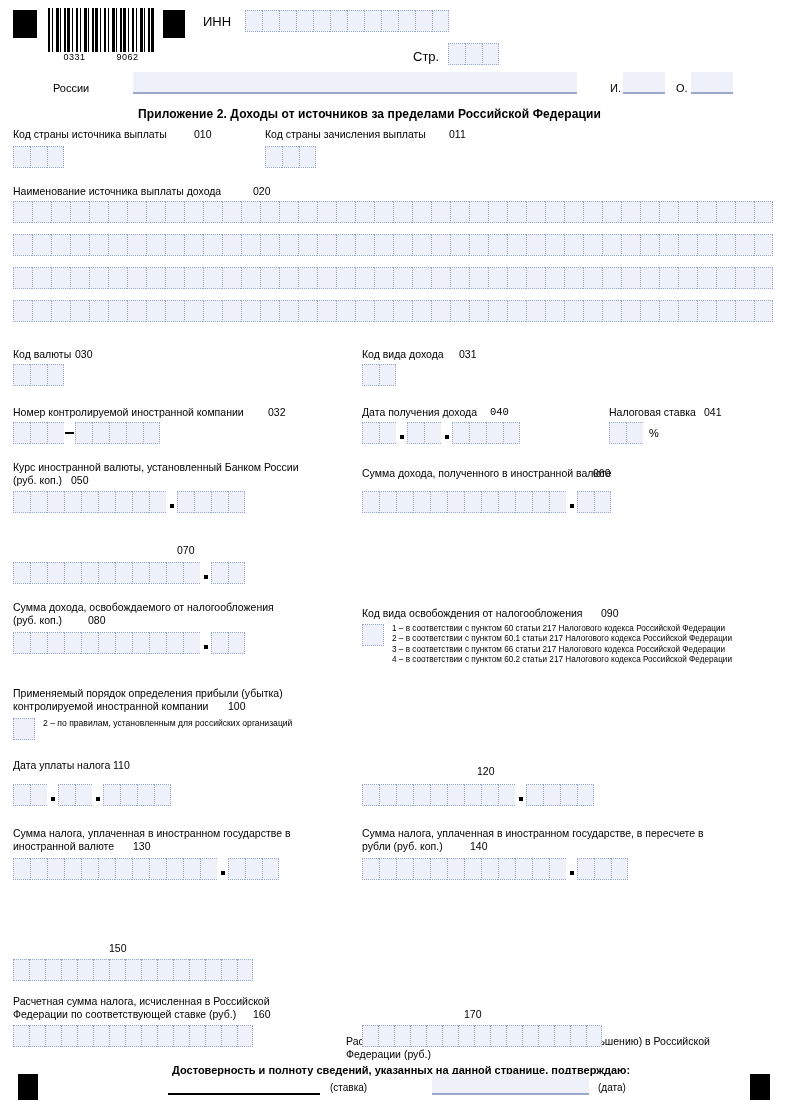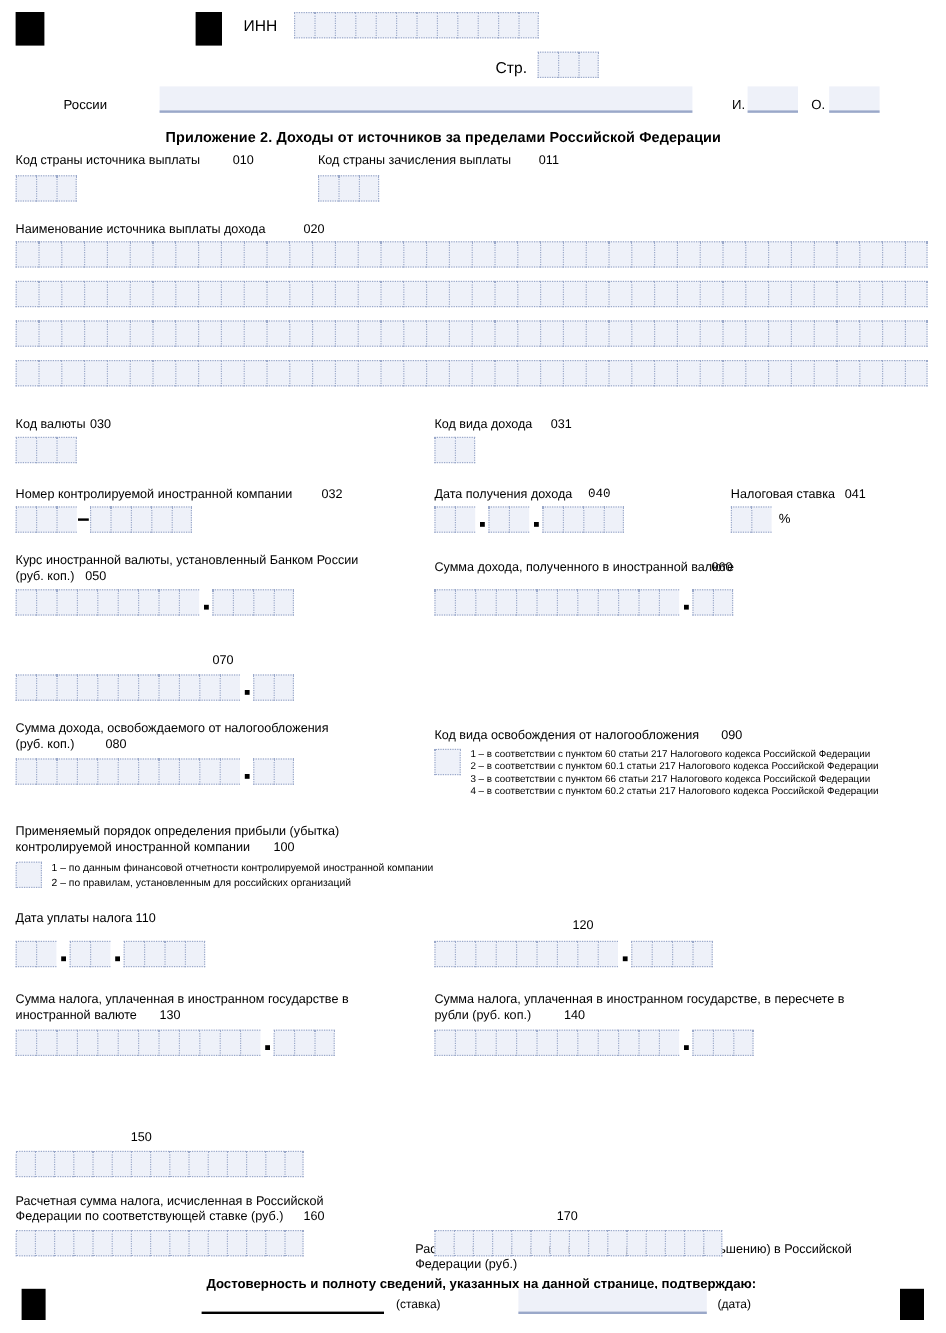--- a/index.html
+++ b/index.html
@@ -70,20 +70,27 @@
 </head>
 <body>
 
 <div class="page">
 
   <div class="sq sq-tl"></div>
   <div class="sq sq-tr2"></div>
   <div class="sq sq-bl"></div>
   <div class="sq sq-br"></div>
 
+  <div class="barcode">
+    <div class="bars"></div>
+    <div class="bcnums">
+      <span>0331</span>
+      <span>9062</span>
+    </div>
+  </div>
 
   <div class="lbl" style="left:203px;top:15px;font-size:13px;">ИНН</div>
   <div class="cells" id="inn-cells" style="left:245px;top:10px;">
       <div class="cell" style="width: 17px;"></div>
       <div class="cell" style="width: 17px;"></div>
       <div class="cell" style="width: 17px;"></div>
       <div class="cell" style="width: 17px;"></div>
       <div class="cell" style="width: 17px;"></div>
       <div class="cell" style="width: 17px;"></div>
       <div class="cell" style="width: 17px;"></div>
@@ -435,21 +442,21 @@
       <div class="cell" style="width: 22px;"></div>
     </div>
   <div class="optlist" id="f090-options" style="left:392px;top:624px;"><div>1 – в соответствии с пунктом 60 статьи 217 Налогового кодекса Российской Федерации</div><div>2 – в соответствии с пунктом 60.1 статьи 217 Налогового кодекса Российской Федерации</div><div>3 – в соответствии с пунктом 66 статьи 217 Налогового кодекса Российской Федерации</div><div>4 – в соответствии с пунктом 60.2 статьи 217 Налогового кодекса Российской Федерации</div></div>
 
   <div class="lbl" style="left:13px;top:687px;">Применяемый порядок определения прибыли (убытка)
 контролируемой иностранной компании</div>
   <div class="lbl code" style="left:228px;top:700px;">100</div>
   <div class="cells" id="f100-cells" style="left:13px;top:718px;">
       <div class="cell" style="width: 22px;"></div>
     </div>
-  <div class="optlist" id="f100-options" style="left:43px;top:718px;font-size:8.6px;line-height:11.5px;"><div>1 – по данным финансовой отчетности контролируемой иностранной компании</div><div>2 – по правилам, установленным для российских организаций</div></div>
+  <div class="optlist" id="f100-options" style="left:43px;top:718px;font-size:8.6px;line-height:11.5px;"><div>2 – по правилам, установленным для российских организаций</div></div>
 
   <div class="lbl" style="left:13px;top:759px;">Дата уплаты налога</div>
   <div class="lbl code" style="left:113px;top:759px;">110</div>
   <div class="cells grp" id="f110-cells" style="left:13px;top:784px;">
       <div class="cell" style="width: 17px;"></div>
       <div class="cell" style="width: 17px;"></div>
       <div class="sep dot"></div>
       <div class="cell" style="width: 17px;"></div>
       <div class="cell" style="width: 17px;"></div>
       <div class="sep dot"></div>

